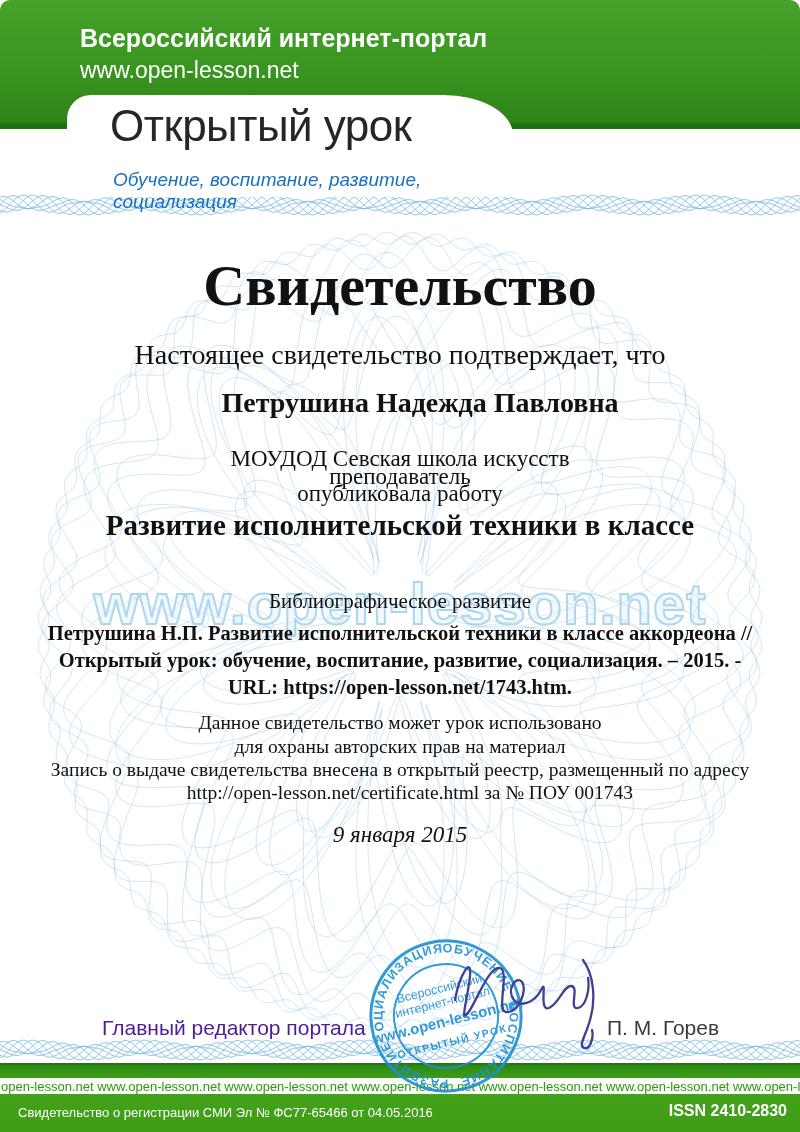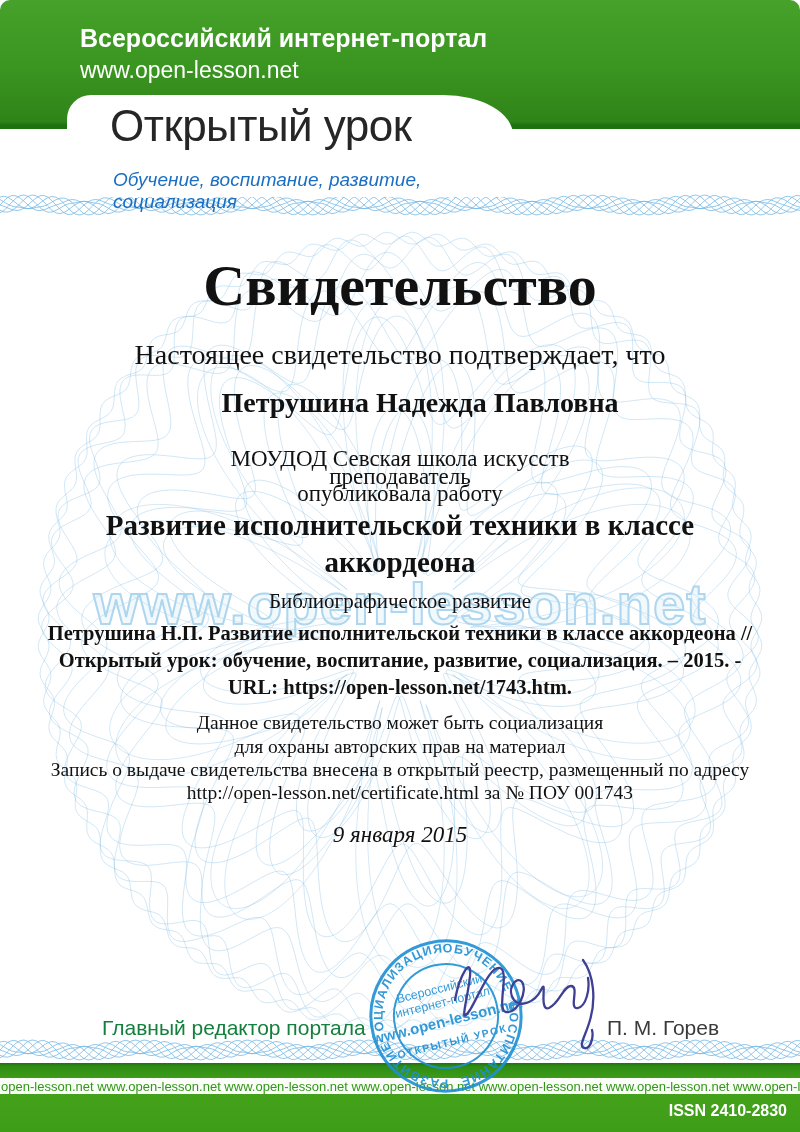--- a/index.html
+++ b/index.html
@@ -45,21 +45,21 @@
   .work-title{top:507px;font-size:29px;font-weight:bold;line-height:37px;z-index:3;}
   .bib-head{top:589px;font-size:21px;z-index:3;}
   .bib-text{top:620px;font-size:20.5px;font-weight:bold;line-height:27px;z-index:3;}
   .usage-1{top:712px;font-size:19.5px;z-index:3;}
   .usage-2{top:736px;font-size:19.5px;z-index:3;}
   .registry-1{top:759px;font-size:19.5px;z-index:3;}
   .registry-2{top:782px;font-size:19.5px;z-index:3;margin-left:20px;}
   .issue-date{top:822px;font-size:23px;font-style:italic;z-index:3;}
 
   
-  .editor-label{position:absolute;left:102px;top:1016px;font-size:21px;color:#15803d;z-index:3;}
+  .editor-label{position:absolute;left:102px;top:1016px;font-size:21px;color:#4c1d95;z-index:3;}
   .editor-name{position:absolute;left:607px;top:1016px;font-size:21px;color:#3a3a3a;z-index:3;}
   .stamp-svg{position:absolute;left:351px;top:921px;z-index:6;opacity:0.9;overflow:visible;}
   .stamp-svg text{font-family:"Liberation Sans",sans-serif;fill:#1e8fd3;}
   .stamp-ring-text{font-size:12.5px;font-weight:bold;letter-spacing:1.2px;}
   .stamp-small{font-size:12.5px;font-weight:500;}
   .stamp-url{font-size:15px;font-weight:bold;}
   .stamp-bottom{font-size:10.5px;font-weight:bold;letter-spacing:1.5px;}
   .signature-svg{position:absolute;left:440px;top:938px;z-index:7;}
 
   
@@ -120,29 +120,28 @@
   <div class="watermark">www.open-lesson.net</div>
 
   <div class="center-text cert-title">Свидетельство</div>
   <div class="center-text confirm-line">Настоящее свидетельство подтверждает, что</div>
   <div class="center-text recipient-name">Петрушина Надежда Павловна</div>
   <div class="center-text recipient-pos">преподаватель</div>
   <div class="center-text recipient-org">МОУДОД Севская школа искусств</div>
   <div class="center-text action-line">опубликовала работу</div>
   <div class="center-text work-title">
     <div>Развитие исполнительской техники в классе</div>
-    <div>аккордеона</div>
   </div>
   <div class="center-text bib-head">Библиографическое развитие</div>
   <div class="center-text bib-text">
     <div>Петрушина Н.П. Развитие исполнительской техники в классе аккордеона //</div>
     <div>Открытый урок: обучение, воспитание, развитие, социализация. – 2015. -</div>
     <div>URL: https://open-lesson.net/1743.htm.</div>
   </div>
-  <div class="center-text usage-1">Данное свидетельство может быть социализация</div>
+  <div class="center-text usage-1">Данное свидетельство может урок использовано</div>
   <div class="center-text usage-2">для охраны авторских прав на материал</div>
   <div class="center-text registry-1">Запись о выдаче свидетельства внесена в открытый реестр, размещенный по адресу</div>
   <div class="center-text registry-2">http://open-lesson.net/certificate.html за № ПОУ 001743</div>
   <div class="center-text issue-date">9 января 2015</div>
 
   <div class="editor-label sans">Главный редактор портала</div>
   <div class="editor-name sans">П. М. Горев</div>
 
   <svg class="stamp-svg" width="190" height="190" viewBox="0 0 190 190" xmlns="http://www.w3.org/2000/svg" xmlns:xlink="http://www.w3.org/1999/xlink">
     <defs>
@@ -184,16 +183,17 @@
       <path d="M0,20.9L4,18.4L8,14.5L12,10.1L16,6.2L20,3.7L24,3.0L28,4.4L32,7.6L36,11.6L40,15.6L44,18.6L48,20.2L52,20.0L56,18.4L60,16.1L64,13.7L68,11.9L72,11.1L76,10.7L80,9.7L84,9.3L88,10.1L92,12.1L96,15.0L100,18.0L104,20.5L108,21.6L112,20.9L116,18.4L120,14.5L124,10.1L128,6.2L132,3.7L136,3.0L140,4.4L144,7.6L148,11.6L152,15.6L156,18.6L160,20.2L164,20.0L168,18.4L172,16.1L176,13.7L180,11.9L184,11.1L188,10.7L192,9.7L196,9.3L200,10.1L204,12.1L208,15.0L212,18.0L216,20.5L220,21.6L224,20.9L228,18.4L232,14.5L236,10.1L240,6.2L244,3.7L248,3.0L252,4.4L256,7.6L260,11.6L264,15.6L268,18.6L272,20.2L276,20.0L280,18.4L284,16.1L288,13.7L292,11.9L296,11.1L300,10.7L304,9.7L308,9.3L312,10.1L316,12.1L320,15.0L324,18.0L328,20.5L332,21.6L336,20.9L340,18.4L344,14.5L348,10.1L352,6.2L356,3.7L360,3.0L364,4.4L368,7.6L372,11.6L376,15.6L380,18.6L384,20.2L388,20.0L392,18.4L396,16.1L400,13.7L404,11.9L408,11.1L412,10.7L416,9.7L420,9.3L424,10.1L428,12.1L432,15.0L436,18.0L440,20.5L444,21.6L448,20.9L452,18.4L456,14.5L460,10.1L464,6.2L468,3.7L472,3.0L476,4.4L480,7.6L484,11.6L488,15.6L492,18.6L496,20.2L500,20.0L504,18.4L508,16.1L512,13.7L516,11.9L520,11.1L524,10.7L528,9.7L532,9.3L536,10.1L540,12.1L544,15.0L548,18.0L552,20.5L556,21.6L560,20.9L564,18.4L568,14.5L572,10.1L576,6.2L580,3.7L584,3.0L588,4.4L592,7.6L596,11.6L600,15.6L604,18.6L608,20.2L612,20.0L616,18.4L620,16.1L624,13.7L628,11.9L632,11.1L636,10.7L640,9.7L644,9.3L648,10.1L652,12.1L656,15.0L660,18.0L664,20.5L668,21.6L672,20.9L676,18.4L680,14.5L684,10.1L688,6.2L692,3.7L696,3.0L700,4.4L704,7.6L708,11.6L712,15.6L716,18.6L720,20.2L724,20.0L728,18.4L732,16.1L736,13.7L740,11.9L744,11.1L748,10.7L752,9.7L756,9.3L760,10.1L764,12.1L768,15.0L772,18.0L776,20.5L780,21.6L784,20.9L788,18.4L792,14.5L796,10.1L800,6.2" fill="none" stroke="#74b7e3" stroke-width="0.9" opacity="0.85"></path>
       <path d="M0,13.0L4,8.7L8,5.2L12,3.5L16,3.8L20,5.9L24,9.3L28,13.0L32,16.1L36,18.1L40,18.6L44,17.8L48,16.2L52,14.4L56,13.0L60,11.7L64,10.0L68,8.4L72,7.5L76,8.0L80,9.9L84,13.0L88,16.6L92,20.0L96,22.1L100,22.5L104,20.8L108,17.3L112,13.0L116,8.7L120,5.2L124,3.5L128,3.8L132,5.9L136,9.3L140,13.0L144,16.1L148,18.1L152,18.6L156,17.8L160,16.2L164,14.4L168,13.0L172,11.7L176,10.0L180,8.4L184,7.5L188,8.0L192,9.9L196,13.0L200,16.6L204,20.0L208,22.1L212,22.5L216,20.8L220,17.3L224,13.0L228,8.7L232,5.2L236,3.5L240,3.8L244,5.9L248,9.3L252,13.0L256,16.1L260,18.1L264,18.6L268,17.8L272,16.2L276,14.4L280,13.0L284,11.7L288,10.0L292,8.4L296,7.5L300,8.0L304,9.9L308,13.0L312,16.6L316,20.0L320,22.1L324,22.5L328,20.8L332,17.3L336,13.0L340,8.7L344,5.2L348,3.5L352,3.8L356,5.9L360,9.3L364,13.0L368,16.1L372,18.1L376,18.6L380,17.8L384,16.2L388,14.4L392,13.0L396,11.7L400,10.0L404,8.4L408,7.5L412,8.0L416,9.9L420,13.0L424,16.6L428,20.0L432,22.1L436,22.5L440,20.8L444,17.3L448,13.0L452,8.7L456,5.2L460,3.5L464,3.8L468,5.9L472,9.3L476,13.0L480,16.1L484,18.1L488,18.6L492,17.8L496,16.2L500,14.4L504,13.0L508,11.7L512,10.0L516,8.4L520,7.5L524,8.0L528,9.9L532,13.0L536,16.6L540,20.0L544,22.1L548,22.5L552,20.8L556,17.3L560,13.0L564,8.7L568,5.2L572,3.5L576,3.8L580,5.9L584,9.3L588,13.0L592,16.1L596,18.1L600,18.6L604,17.8L608,16.2L612,14.4L616,13.0L620,11.7L624,10.0L628,8.4L632,7.5L636,8.0L640,9.9L644,13.0L648,16.6L652,20.0L656,22.1L660,22.5L664,20.8L668,17.3L672,13.0L676,8.7L680,5.2L684,3.5L688,3.8L692,5.9L696,9.3L700,13.0L704,16.1L708,18.1L712,18.6L716,17.8L720,16.2L724,14.4L728,13.0L732,11.7L736,10.0L740,8.4L744,7.5L748,8.0L752,9.9L756,13.0L760,16.6L764,20.0L768,22.1L772,22.5L776,20.8L780,17.3L784,13.0L788,8.7L792,5.2L796,3.5L800,3.8" fill="none" stroke="#74b7e3" stroke-width="0.9" opacity="0.85"></path>
       <path d="M0,5.0L4,4.3L8,5.4L12,7.9L16,11.0L20,13.9L24,15.9L28,16.8L32,16.5L36,15.4L40,14.8L44,14.1L48,12.3L52,10.0L56,7.7L60,6.2L64,6.0L68,7.4L72,10.4L76,14.4L80,18.4L84,21.6L88,23.0L92,22.3L96,19.8L100,15.9L104,11.5L108,7.6L112,5.0L116,4.3L120,5.4L124,7.9L128,11.0L132,13.9L136,15.9L140,16.8L144,16.5L148,15.4L152,14.8L156,14.1L160,12.3L164,10.0L168,7.7L172,6.2L176,6.0L180,7.4L184,10.4L188,14.4L192,18.4L196,21.6L200,23.0L204,22.3L208,19.8L212,15.9L216,11.5L220,7.6L224,5.0L228,4.3L232,5.4L236,7.9L240,11.0L244,13.9L248,15.9L252,16.8L256,16.5L260,15.4L264,14.8L268,14.1L272,12.3L276,10.0L280,7.7L284,6.2L288,6.0L292,7.4L296,10.4L300,14.4L304,18.4L308,21.6L312,23.0L316,22.3L320,19.8L324,15.9L328,11.5L332,7.6L336,5.0L340,4.3L344,5.4L348,7.9L352,11.0L356,13.9L360,15.9L364,16.8L368,16.5L372,15.4L376,14.8L380,14.1L384,12.3L388,10.0L392,7.7L396,6.2L400,6.0L404,7.4L408,10.4L412,14.4L416,18.4L420,21.6L424,23.0L428,22.3L432,19.8L436,15.9L440,11.5L444,7.6L448,5.0L452,4.3L456,5.4L460,7.9L464,11.0L468,13.9L472,15.9L476,16.8L480,16.5L484,15.4L488,14.8L492,14.1L496,12.3L500,10.0L504,7.7L508,6.2L512,6.0L516,7.4L520,10.4L524,14.4L528,18.4L532,21.6L536,23.0L540,22.3L544,19.8L548,15.9L552,11.5L556,7.6L560,5.0L564,4.3L568,5.4L572,7.9L576,11.0L580,13.9L584,15.9L588,16.8L592,16.5L596,15.4L600,14.8L604,14.1L608,12.3L612,10.0L616,7.7L620,6.2L624,6.0L628,7.4L632,10.4L636,14.4L640,18.4L644,21.6L648,23.0L652,22.3L656,19.8L660,15.9L664,11.5L668,7.6L672,5.0L676,4.3L680,5.4L684,7.9L688,11.0L692,13.9L696,15.9L700,16.8L704,16.5L708,15.4L712,14.8L716,14.1L720,12.3L724,10.0L728,7.7L732,6.2L736,6.0L740,7.4L744,10.4L748,14.4L752,18.4L756,21.6L760,23.0L764,22.3L768,19.8L772,15.9L776,11.5L780,7.6L784,5.0L788,4.3L792,5.4L796,7.9L800,11.0" fill="none" stroke="#74b7e3" stroke-width="0.9" opacity="0.85"></path>
       <path d="M0,7.5L4,9.9L8,12.3L12,14.1L16,15.0L20,15.2L24,16.2L28,16.6L32,15.8L36,13.9L40,11.1L44,8.0L48,5.6L52,4.5L56,5.2L60,7.7L64,11.5L68,15.9L72,19.8L76,22.3L80,23.0L84,21.6L88,18.5L92,14.4L96,10.4L100,7.3L104,5.8L108,6.0L112,7.5L116,9.9L120,12.3L124,14.1L128,15.0L132,15.2L136,16.2L140,16.6L144,15.8L148,13.9L152,11.1L156,8.0L160,5.6L164,4.5L168,5.2L172,7.7L176,11.5L180,15.9L184,19.8L188,22.3L192,23.0L196,21.6L200,18.5L204,14.4L208,10.4L212,7.3L216,5.8L220,6.0L224,7.5L228,9.9L232,12.3L236,14.1L240,15.0L244,15.2L248,16.2L252,16.6L256,15.8L260,13.9L264,11.1L268,8.0L272,5.6L276,4.5L280,5.2L284,7.7L288,11.5L292,15.9L296,19.8L300,22.3L304,23.0L308,21.6L312,18.5L316,14.4L320,10.4L324,7.3L328,5.8L332,6.0L336,7.5L340,9.9L344,12.3L348,14.1L352,15.0L356,15.2L360,16.2L364,16.6L368,15.8L372,13.9L376,11.1L380,8.0L384,5.6L388,4.5L392,5.2L396,7.7L400,11.5L404,15.9L408,19.8L412,22.3L416,23.0L420,21.6L424,18.5L428,14.4L432,10.4L436,7.3L440,5.8L444,6.0L448,7.5L452,9.9L456,12.3L460,14.1L464,15.0L468,15.2L472,16.2L476,16.6L480,15.8L484,13.9L488,11.1L492,8.0L496,5.6L500,4.5L504,5.2L508,7.7L512,11.5L516,15.9L520,19.8L524,22.3L528,23.0L532,21.6L536,18.5L540,14.4L544,10.4L548,7.3L552,5.8L556,6.0L560,7.5L564,9.9L568,12.3L572,14.1L576,15.0L580,15.2L584,16.2L588,16.6L592,15.8L596,13.9L600,11.1L604,8.0L608,5.6L612,4.5L616,5.2L620,7.7L624,11.5L628,15.9L632,19.8L636,22.3L640,23.0L644,21.6L648,18.5L652,14.4L656,10.4L660,7.3L664,5.8L668,6.0L672,7.5L676,9.9L680,12.3L684,14.1L688,15.0L692,15.2L696,16.2L700,16.6L704,15.8L708,13.9L712,11.1L716,8.0L720,5.6L724,4.5L728,5.2L732,7.7L736,11.5L740,15.9L744,19.8L748,22.3L752,23.0L756,21.6L760,18.5L764,14.4L768,10.4L772,7.3L776,5.8L780,6.0L784,7.5L788,9.9L792,12.3L796,14.1L800,15.0" fill="none" stroke="#74b7e3" stroke-width="0.9" opacity="0.85"></path>
     </svg>
 
   <div class="footer-band sans">
     <div class="url-strip">
       <div id="urlStrip" class="url-strip-text" style="color: rgb(47, 152, 21);">www.open-lesson.net www.open-lesson.net www.open-lesson.net www.open-lesson.net www.open-lesson.net www.open-lesson.net www.open-lesson.net www.open-lesson.net www.open-lesson.net</div>
     </div>
+    <div class="reg-text">Свидетельство о регистрации СМИ Эл № ФС77-65466 от 04.05.2016</div>
     <div class="issn-text">ISSN 2410-2830</div>
   </div>
 
 </div>
 
 </body></html>

